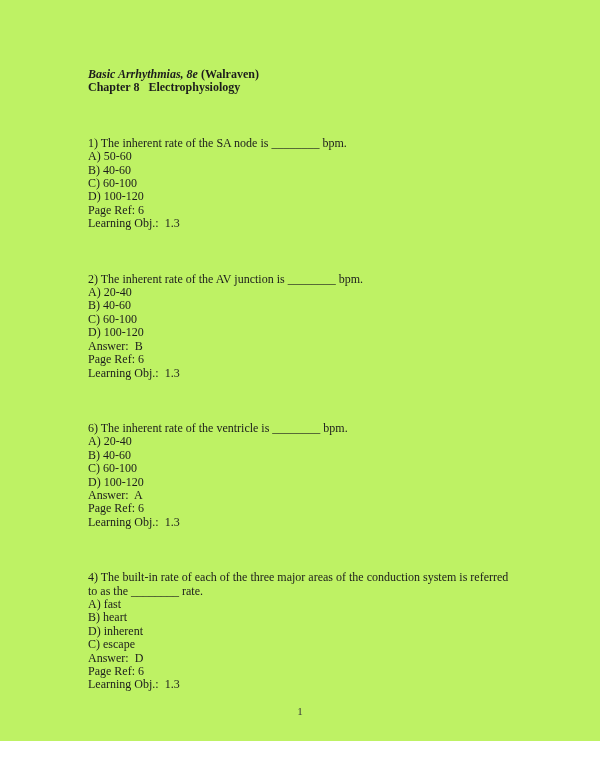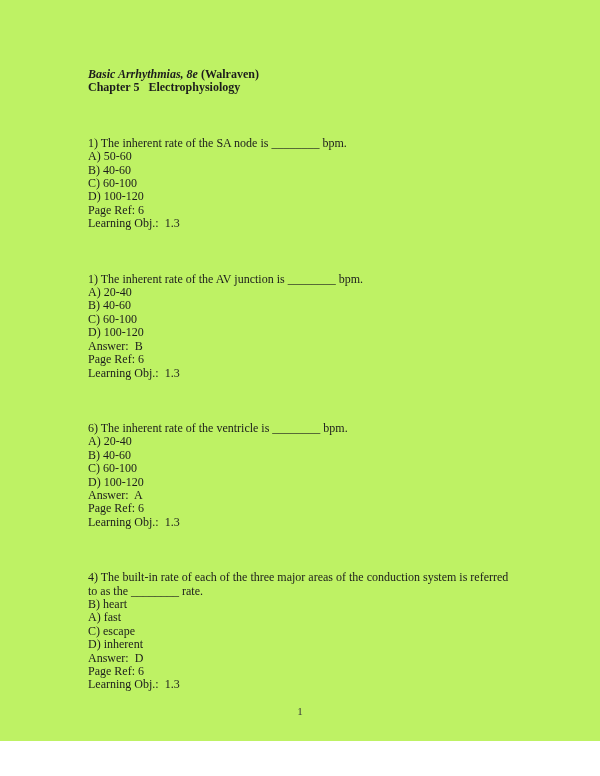--- a/index.html
+++ b/index.html
@@ -56,35 +56,35 @@
   }
 </style>
 </head>
 <body>
 
 <div class="page">
   <div class="content">
 
     <div class="doc-header">
       <div class="line bold"><span class="italic">Basic Arrhythmias, 8e</span><span> (Walraven)</span></div>
-      <div class="line bold">Chapter 5   Electrophysiology</div>
+      <div class="line bold">Chapter 8   Electrophysiology</div>
     </div>
 
     <div class="question">
       <div class="line">1) The inherent rate of the SA node is ________ bpm.</div>
       <div class="line">A) 50-60</div>
       <div class="line">B) 40-60</div>
       <div class="line">C) 60-100</div>
       <div class="line">D) 100-120</div>
       <div class="line">Page Ref: 6</div>
       <div class="line">Learning Obj.:  1.3</div>
     </div>
 
     <div class="question">
-      <div class="line">1) The inherent rate of the AV junction is ________ bpm.</div>
+      <div class="line">2) The inherent rate of the AV junction is ________ bpm.</div>
       <div class="line">A) 20-40</div>
       <div class="line">B) 40-60</div>
       <div class="line">C) 60-100</div>
       <div class="line">D) 100-120</div>
       <div class="line">Answer:  B</div>
       <div class="line">Page Ref: 6</div>
       <div class="line">Learning Obj.:  1.3</div>
     </div>
 
     <div class="question">
@@ -93,24 +93,24 @@
       <div class="line">B) 40-60</div>
       <div class="line">C) 60-100</div>
       <div class="line">D) 100-120</div>
       <div class="line">Answer:  A</div>
       <div class="line">Page Ref: 6</div>
       <div class="line">Learning Obj.:  1.3</div>
     </div>
 
     <div class="question">
       <div class="line">4) The built-in rate of each of the three major areas of the conduction system is referred to as the ________ rate.</div>
+      <div class="line">A) fast</div>
       <div class="line">B) heart</div>
-      <div class="line">A) fast</div>
+      <div class="line">D) inherent</div>
       <div class="line">C) escape</div>
-      <div class="line">D) inherent</div>
       <div class="line">Answer:  D</div>
       <div class="line">Page Ref: 6</div>
       <div class="line">Learning Obj.:  1.3</div>
     </div>
 
   </div>
 
   <div class="page-number">1</div>
 </div>
 

